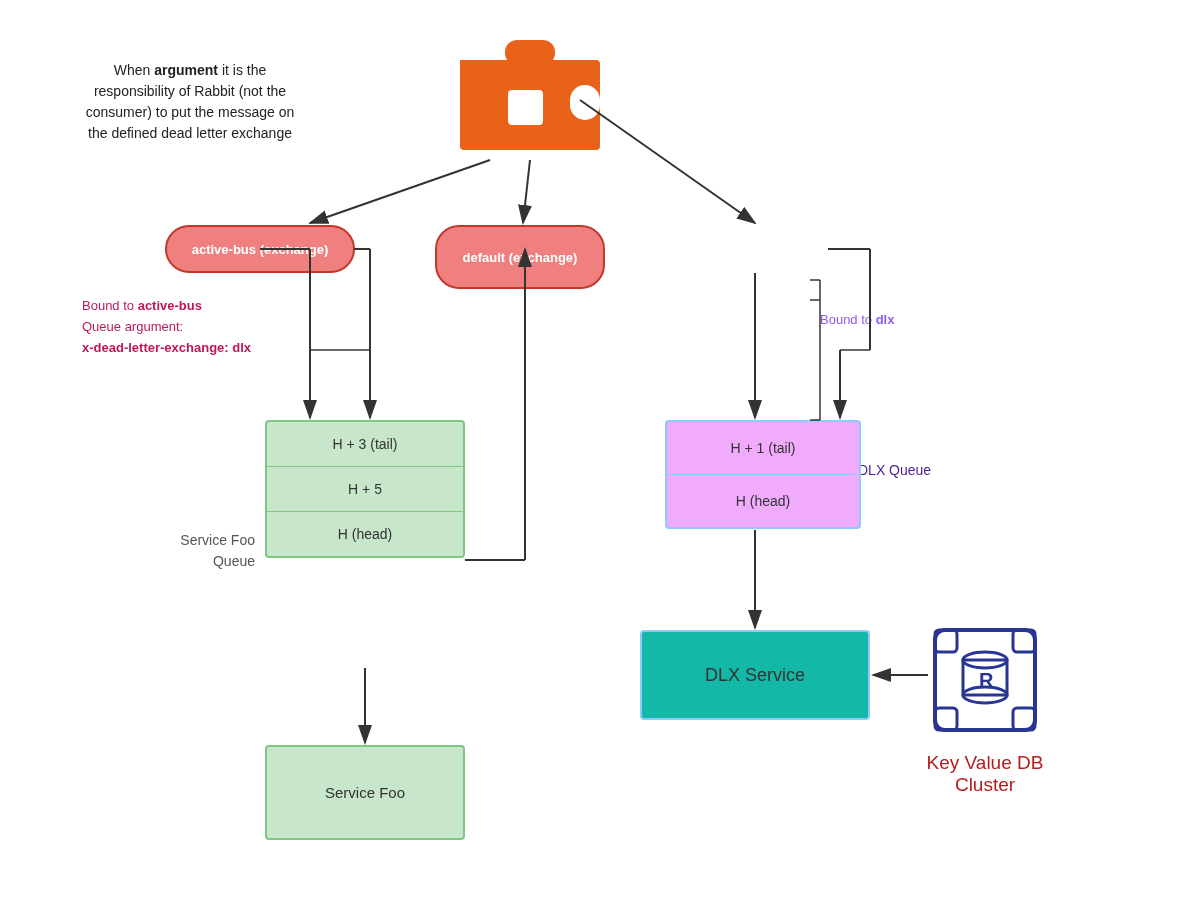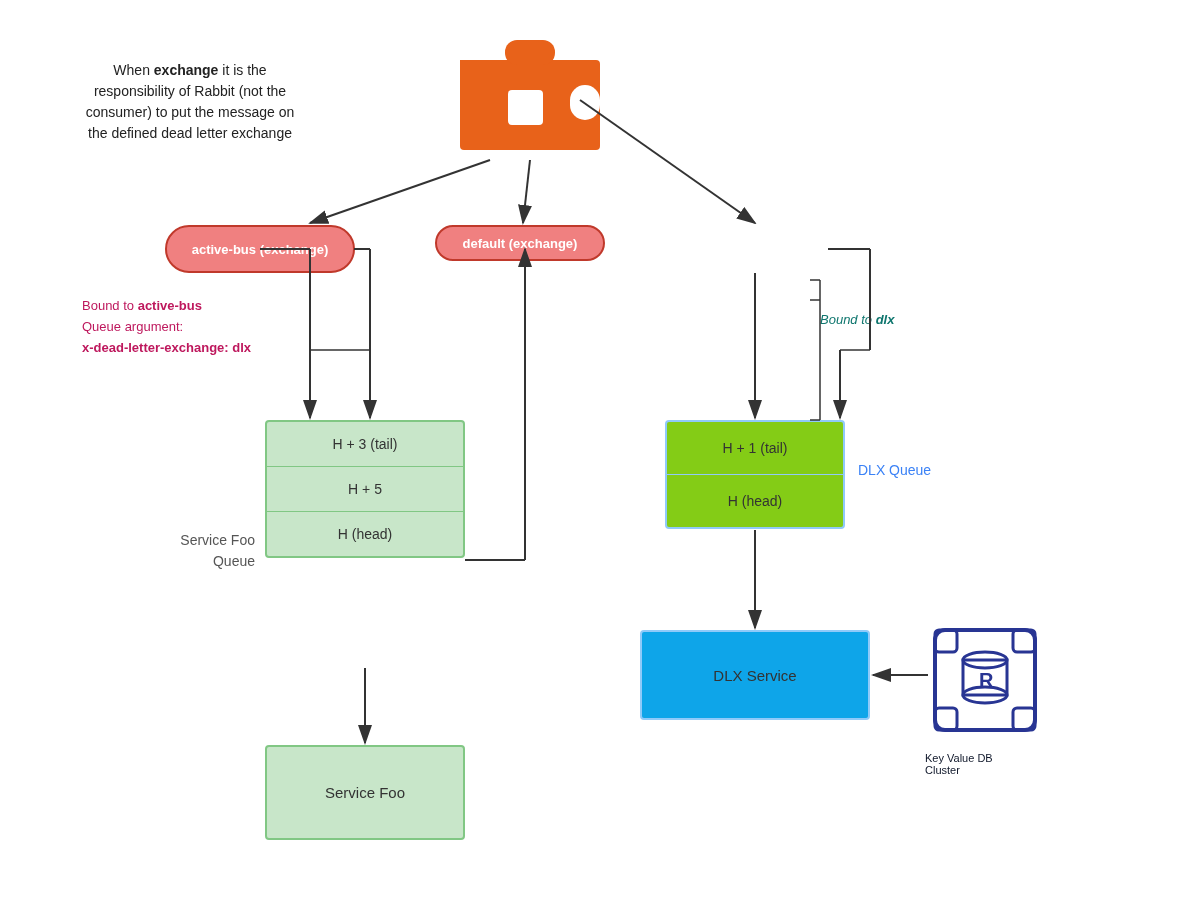--- a/index.html
+++ b/index.html
@@ -61,21 +61,21 @@
     }
     .exchange-active {
       width: 190px;
       height: 48px;
       top: 225px;
       left: 165px;
       border-radius: 24px;
     }
     .exchange-default {
       width: 170px;
-      height: 36px;
+      height: 64px;
       top: 225px;
       left: 435px;
       border-radius: 24px;
     }
     .exchange-dlx {
       width: 150px;
       height: 48px;
       top: 225px;
       left: 680px;
       border-radius: 24px;
@@ -88,23 +88,22 @@
       font-size: 13px;
       color: #be185d;
       line-height: 1.6;
       width: 180px;
     }
     .bound-label-right {
       position: absolute;
       top: 310px;
       left: 820px;
       font-size: 13px;
-      color: #0f766e;
+      color: #8b5cf6;
       line-height: 1.6;
-      font-style: italic;
     }
     .queue-green-container {
       position: absolute;
       top: 420px;
       left: 265px;
       width: 200px;
       background: #c8e6c9;
       border: 2px solid #81c784;
       border-radius: 4px;
     }
@@ -143,88 +142,88 @@
       color: #555;
       text-align: right;
       width: 140px;
       line-height: 1.5;
     }
     
     .dlx-queue-container {
       position: absolute;
       top: 420px;
       left: 665px;
-      width: 180px;
-      background: #84cc16;
+      width: 196px;
+      background: #f0abfc;
       border: 2px solid #90caf9;
       border-radius: 4px;
     }
     .dlx-queue-container .queue-row {
       border-bottom: 1px solid #90caf9;
       padding: 18px 0;
       text-align: center;
       font-size: 14px;
       color: #333;
     }
     .dlx-queue-container .queue-row:last-child {
       border-bottom: none;
     }
     
     .dlx-queue-label {
       position: absolute;
       top: 462px;
       left: 858px;
       font-size: 14px;
-      color: #3b82f6;
+      color: #4c1d95;
     }
     
     .dlx-service-box {
       position: absolute;
       top: 630px;
       left: 640px;
       width: 230px;
       height: 90px;
-      background: #0ea5e9;
+      background: #14b8a6;
       border: 2px solid #90caf9;
       border-radius: 4px;
       display: flex;
       align-items: center;
       justify-content: center;
-      font-size: 15px;
+      font-size: 18px;
       color: #333;
     }
     
     .kvdb-icon {
       position: absolute;
       top: 625px;
       left: 930px;
       width: 110px;
       height: 110px;
       display: flex;
       flex-direction: column;
       align-items: center;
       justify-content: center;
     }
     .kvdb-label {
       position: absolute;
       top: 752px;
       left: 925px;
-      font-size: 11px;
-      color: #0f172a;
-      text-align: left;
+      font-size: 19px;
+      color: #b91c1c;
+      text-align: center;
       width: 120px;
     }
   </style>
 </head>
 <body>
 
 <div class="diagram-container">
 
   <div class="annotation-text">
-    When <strong>exchange</strong> it is the responsibility of Rabbit (not the consumer) to put the message on the defined dead letter exchange
+    When <strong>argument</strong> it is the responsibility of Rabbit (not the consumer) to put the message on the defined dead letter exchange
   </div>
 
   <div class="rabbit-icon">
     <svg width="160" height="130" viewBox="0 0 160 130">
 
       <rect x="10" y="30" width="140" height="90" rx="4" fill="#e8621a"></rect>
 
       <rect x="10" y="30" width="40" height="30" fill="#e8621a"></rect>
 
       <rect x="55" y="10" width="50" height="25" rx="12" fill="#e8621a"></rect>

